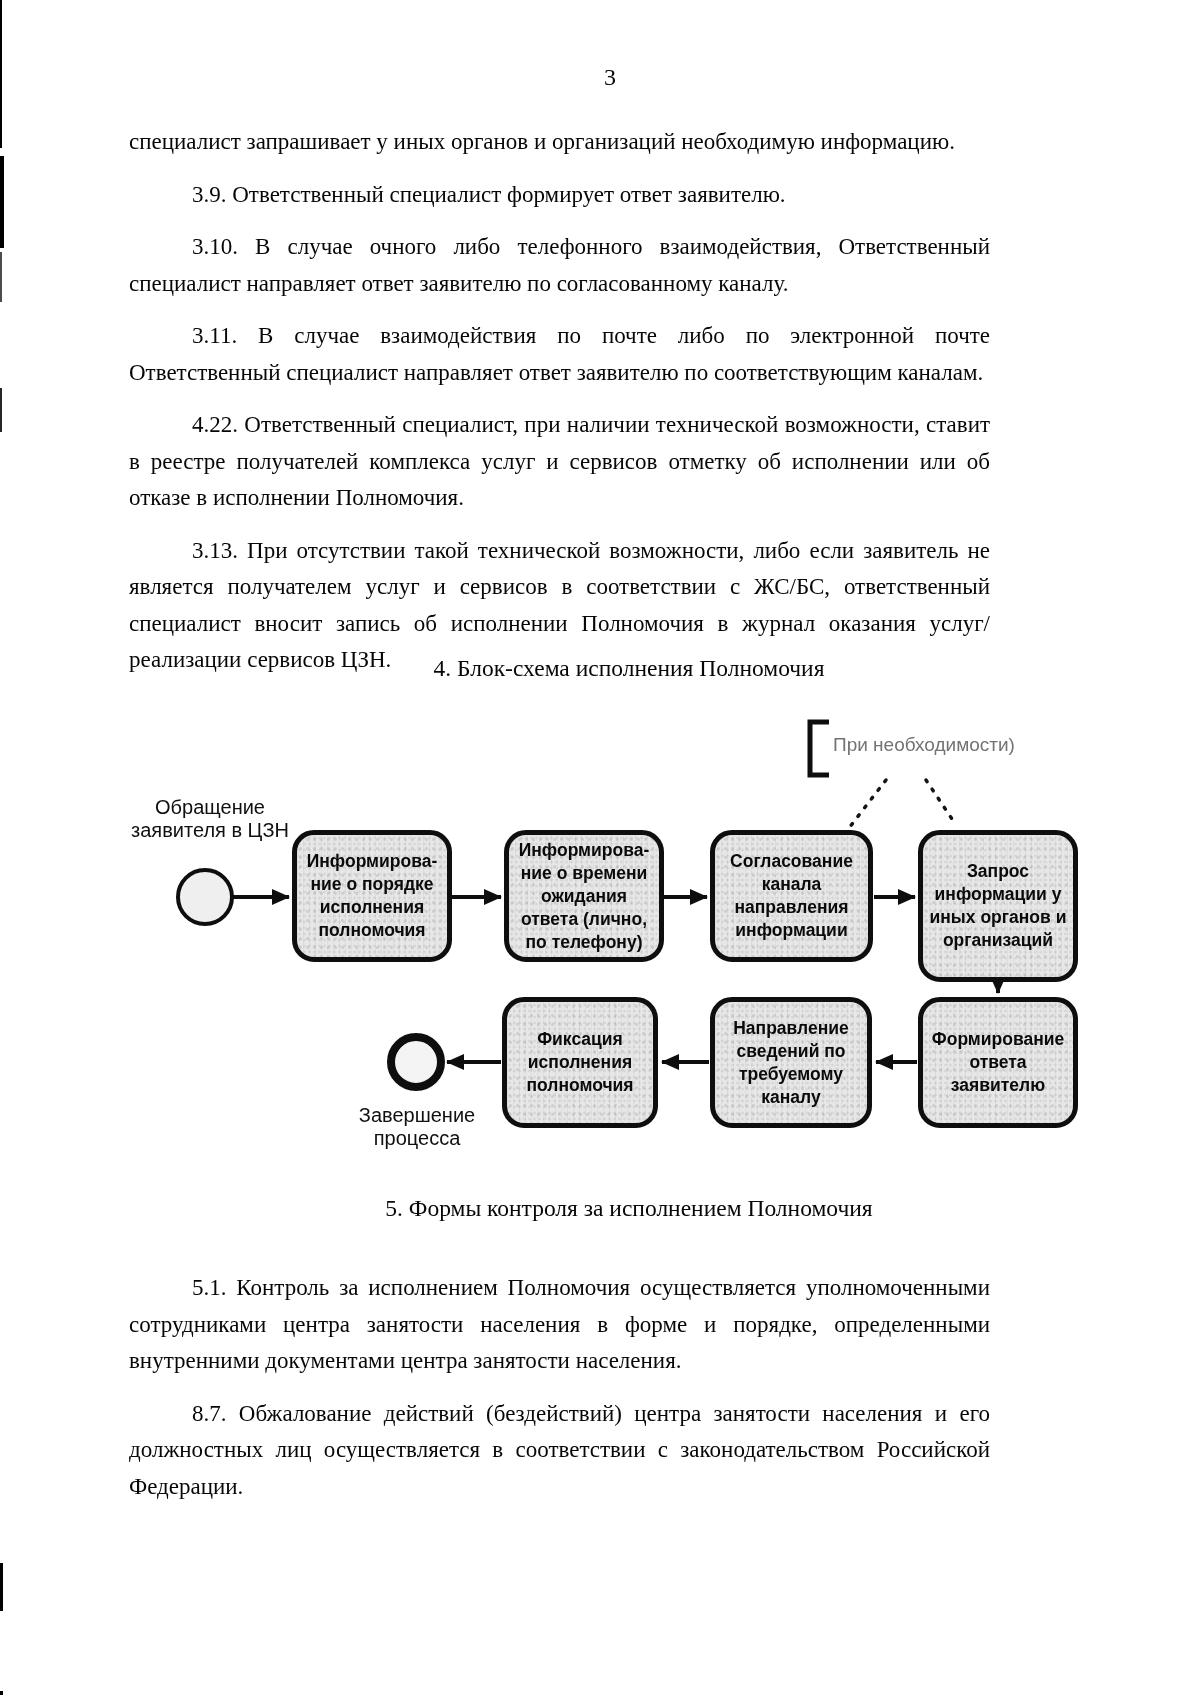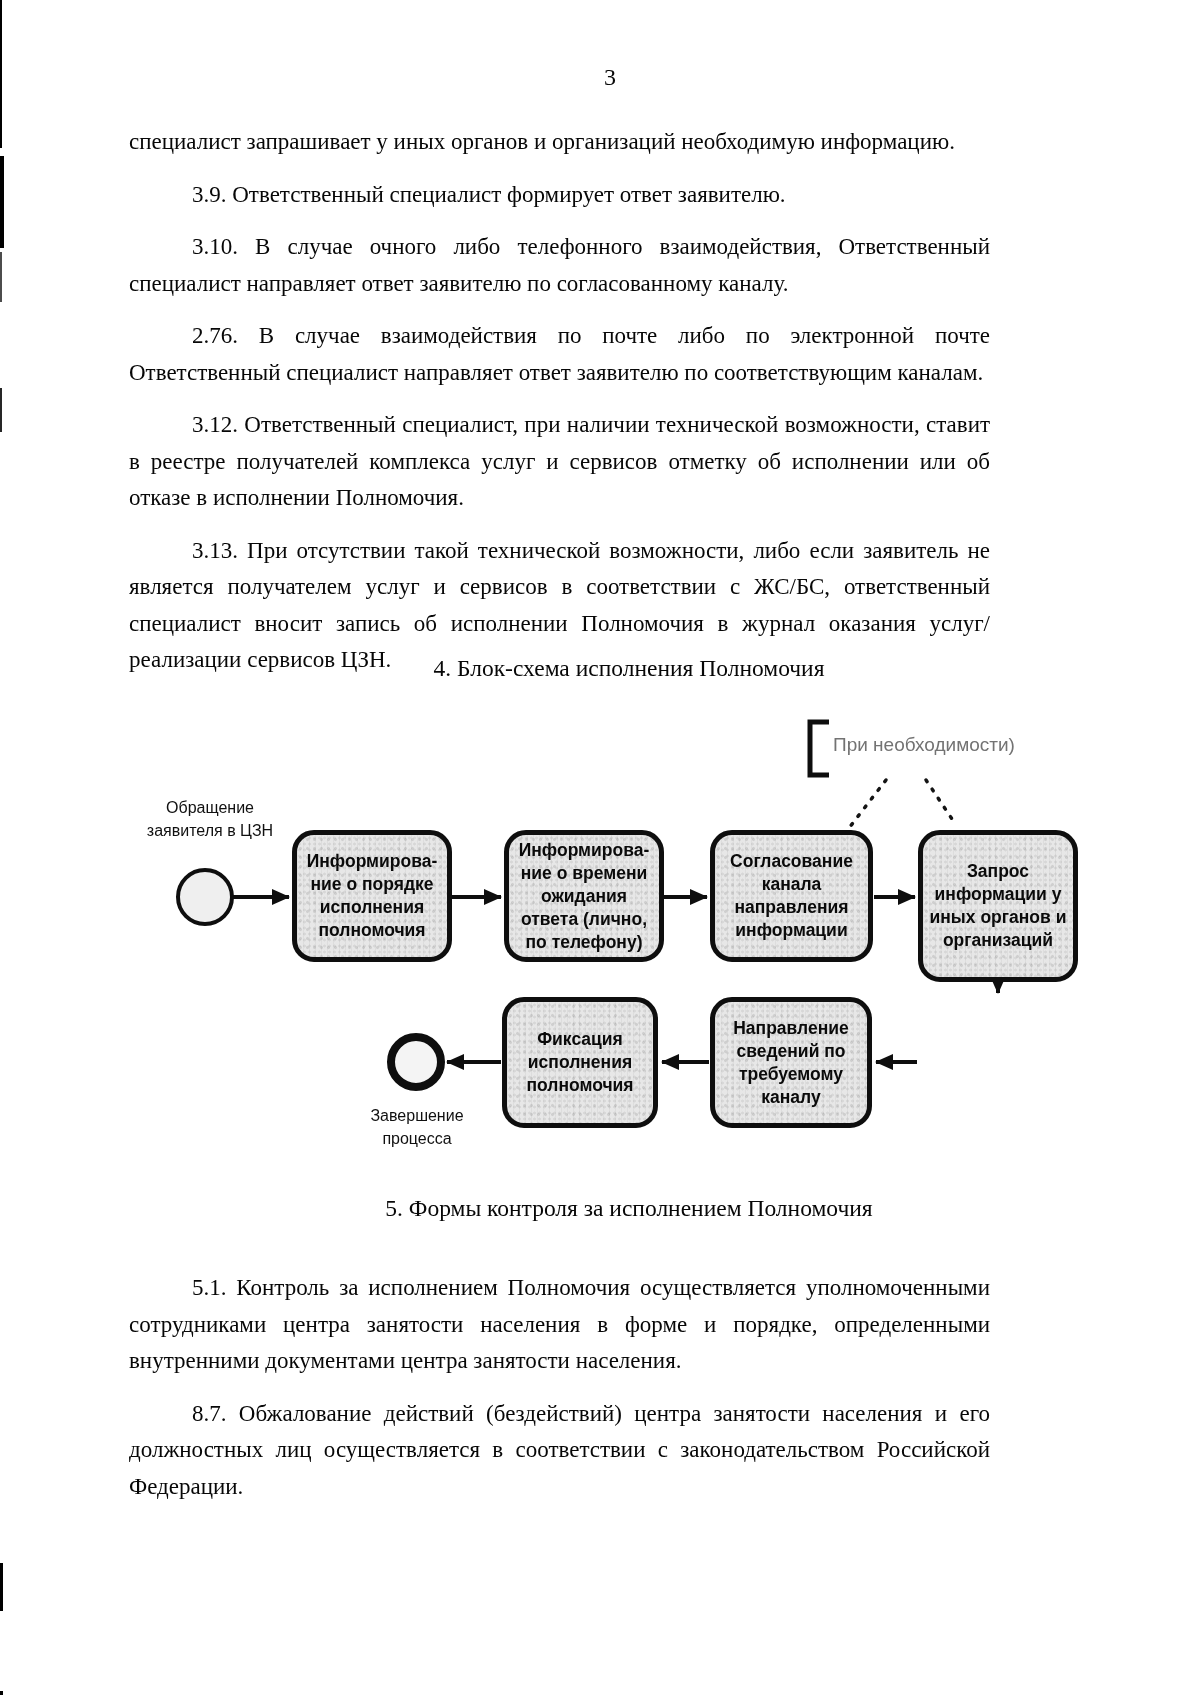--- a/index.html
+++ b/index.html
@@ -39,21 +39,21 @@
       radial-gradient(rgba(0,0,0,0.07) 1px, rgba(0,0,0,0) 1.5px),
       repeating-linear-gradient(90deg, rgba(0,0,0,0.045) 0 1px, rgba(0,0,0,0) 1px 6px);
     background-size:7px 9px, 5px 6px, auto;
     display:flex; align-items:center; justify-content:center;
     text-align:center; white-space:pre-line;
     font-family:"Liberation Sans", sans-serif; font-weight:bold;
     font-size:17.5px; line-height:23px; color:#0a0a0a;
   }
   .flabel {
     position:absolute; text-align:center; white-space:pre-line;
-    font-family:"Liberation Sans", sans-serif; font-size:16px;
+    font-family:"Liberation Sans", sans-serif; font-size:20px;
     line-height:23px; color:#101010;
   }
   .note-label {
     position:absolute; white-space:nowrap;
     font-family:"Liberation Sans", sans-serif; font-size:19px;
     line-height:24px; color:#737373;
   }
 </style>
 </head>
 <body>
@@ -66,22 +66,22 @@
   <div class="artifact" style="left:0;top:388px;width:2px;height:44px;opacity:.85;"></div>
   <div class="artifact" style="left:0;top:1563px;width:3px;height:48px;"></div>
   <div class="artifact" style="left:0;top:1691px;width:3px;height:4px;"></div>
 
   <div class="page-number">3</div>
 
   <div class="textblock" style="top:108px;">
     <p class="cont">специалист запрашивает у иных органов и организаций необходимую информацию.</p>
     <p>3.9. Ответственный специалист формирует ответ заявителю.</p>
     <p>3.10. В случае очного либо телефонного взаимодействия, Ответственный специалист направляет ответ заявителю по согласованному каналу.</p>
-    <p>2.76. В случае взаимодействия по почте либо по электронной почте Ответственный специалист направляет ответ заявителю по соответствующим каналам.</p>
-    <p>3.12. Ответственный специалист, при наличии технической возможности, ставит в реестре получателей комплекса услуг и сервисов отметку об исполнении или об отказе в исполнении Полномочия.</p>
+    <p>3.11. В случае взаимодействия по почте либо по электронной почте Ответственный специалист направляет ответ заявителю по соответствующим каналам.</p>
+    <p>4.22. Ответственный специалист, при наличии технической возможности, ставит в реестре получателей комплекса услуг и сервисов отметку об исполнении или об отказе в исполнении Полномочия.</p>
     <p>3.13. При отсутствии такой технической возможности, либо если заявитель не является получателем услуг и сервисов в соответствии с ЖС/БС, ответственный специалист вносит запись об исполнении Полномочия в журнал оказания услуг/ реализации сервисов ЦЗН.</p>
   </div>
 
   <div class="heading" style="top:654px;">4. Блок-схема исполнения Полномочия</div>
 
   <div class="flowchart">
     <svg width="1200" height="480" viewBox="0 0 1200 480">
       <defs>
         <marker id="ah" markerUnits="userSpaceOnUse" markerWidth="22" markerHeight="18" refX="17" refY="8" orient="auto">
           <path d="M0,0 L18,8 L0,16 Z" fill="#0e0e0e"></path>
@@ -123,20 +123,23 @@
 ответа (лично,
 по телефону)</div>
     <div class="node" style="left:710px;top:130px;width:163px;height:132px;">Согласование
 канала
 направления
 информации</div>
     <div class="node" style="left:918px;top:130px;width:160px;height:152px;">Запрос
 информации у
 иных органов и
 организаций</div>
+    <div class="node" style="left:918px;top:297px;width:160px;height:131px;">Формирование
+ответа
+заявителю</div>
     <div class="node" style="left:710px;top:297px;width:162px;height:131px;">Направление
 сведений по
 требуемому
 каналу</div>
     <div class="node" style="left:502px;top:297px;width:156px;height:131px;">Фиксация
 исполнения
 полномочия</div>
   </div>
 
   <div class="heading" style="top:1194px;">5. Формы контроля за исполнением Полномочия</div>

